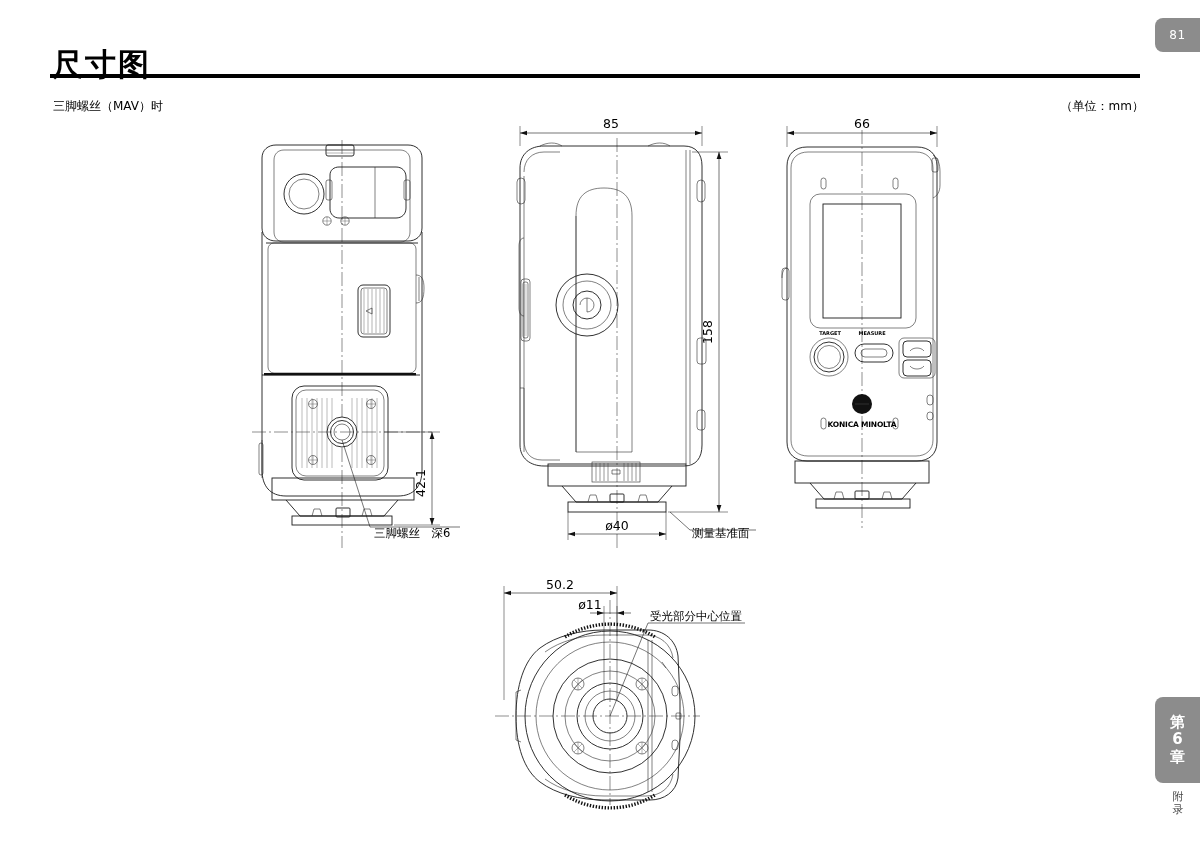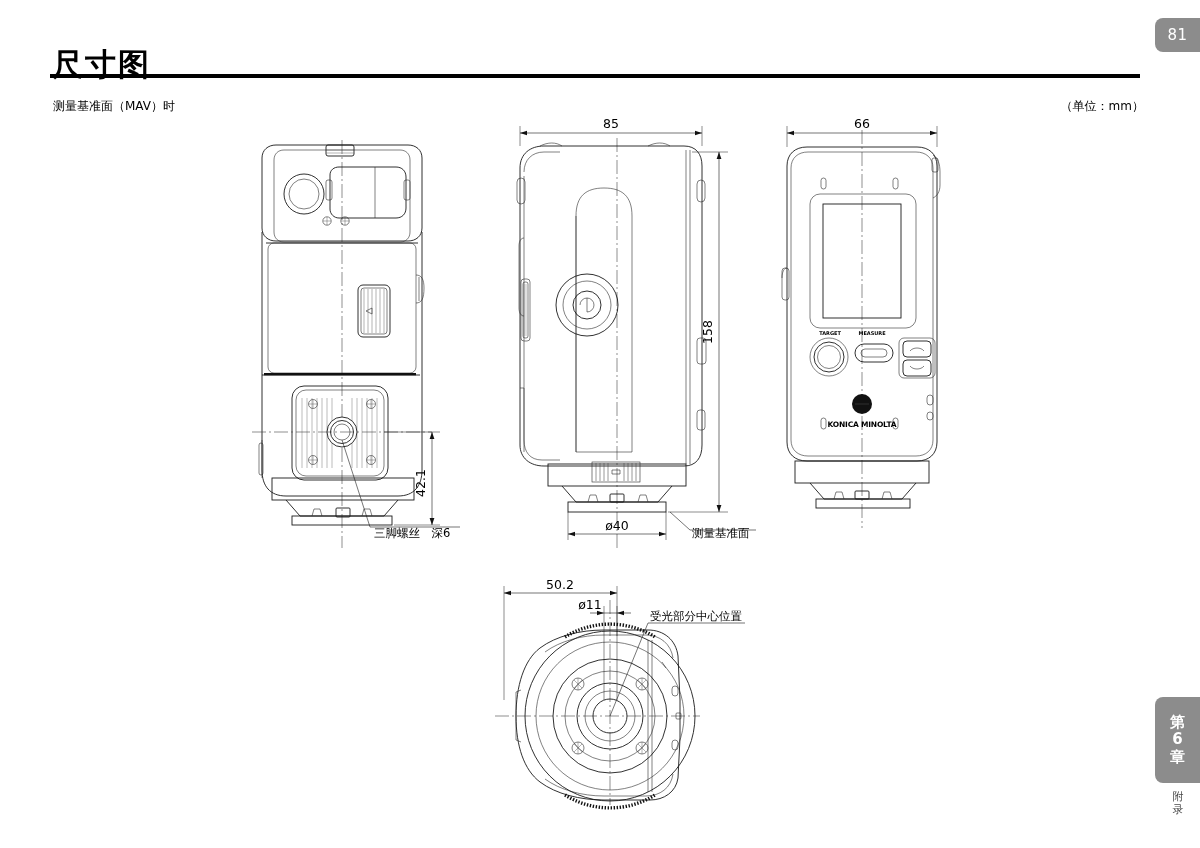--- a/index.html
+++ b/index.html
@@ -20,21 +20,21 @@
   #page-badge {
     position: absolute;
     top: 18px;
     left: 1155px;
     width: 45px;
     height: 34px;
     background: #8c8c8c;
     border-top-left-radius: 8px;
     border-bottom-left-radius: 8px;
     color: #ffffff;
-    font-size: 15px;
+    font-size: 12px;
     display: flex;
     align-items: center;
     justify-content: center;
     letter-spacing: 0.5px;
   }
 
   #chapter-tab {
     position: absolute;
     left: 1155px;
     top: 697px;
@@ -156,21 +156,21 @@
   <span>章</span>
 </div>
 
 <div id="appendix-label">
   <span>附</span>
   <span>录</span>
 </div>
 
 <h1 id="page-title">尺寸图</h1>
 <div id="title-rule"></div>
-<div id="subtitle">测量基准面（MAV）时</div>
+<div id="subtitle">三脚螺丝（MAV）时</div>
 <div id="unit-note">（单位：mm）</div>
 
 <div id="drawing">
 <svg width="1200" height="848" viewBox="0 0 1200 848" xmlns="http://www.w3.org/2000/svg">
 
   <g>
 
     <line class="centerline" x1="342" y1="140" x2="342" y2="548"></line>
 
     <path class="outline" d="M262,158

